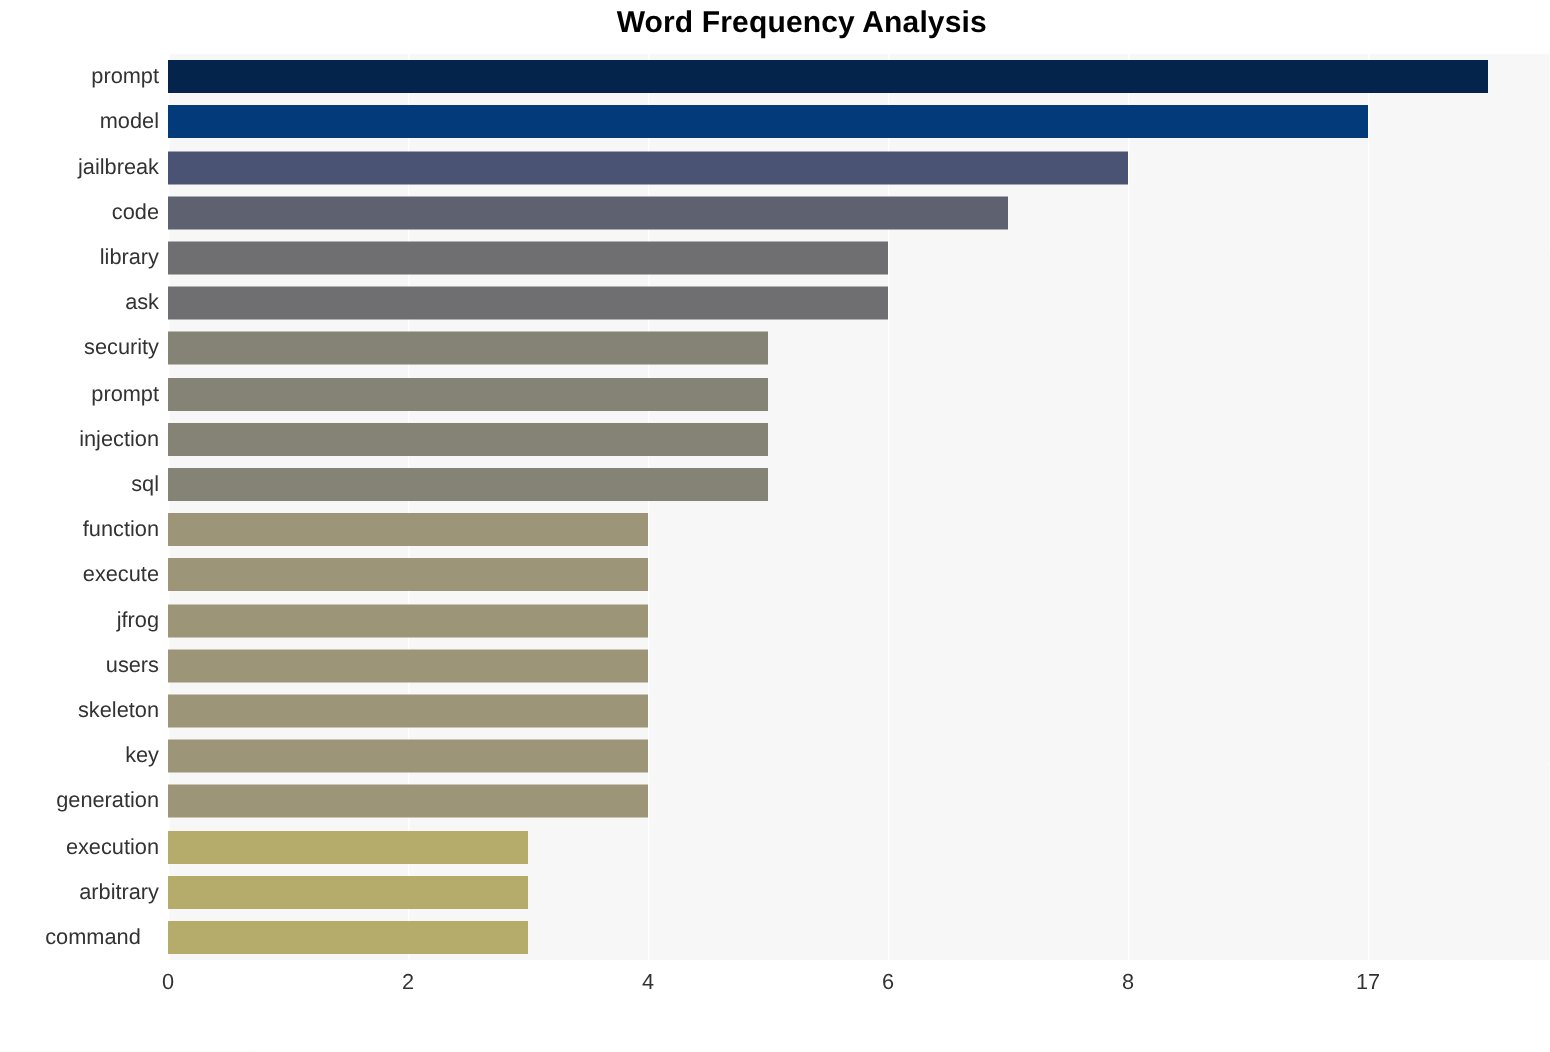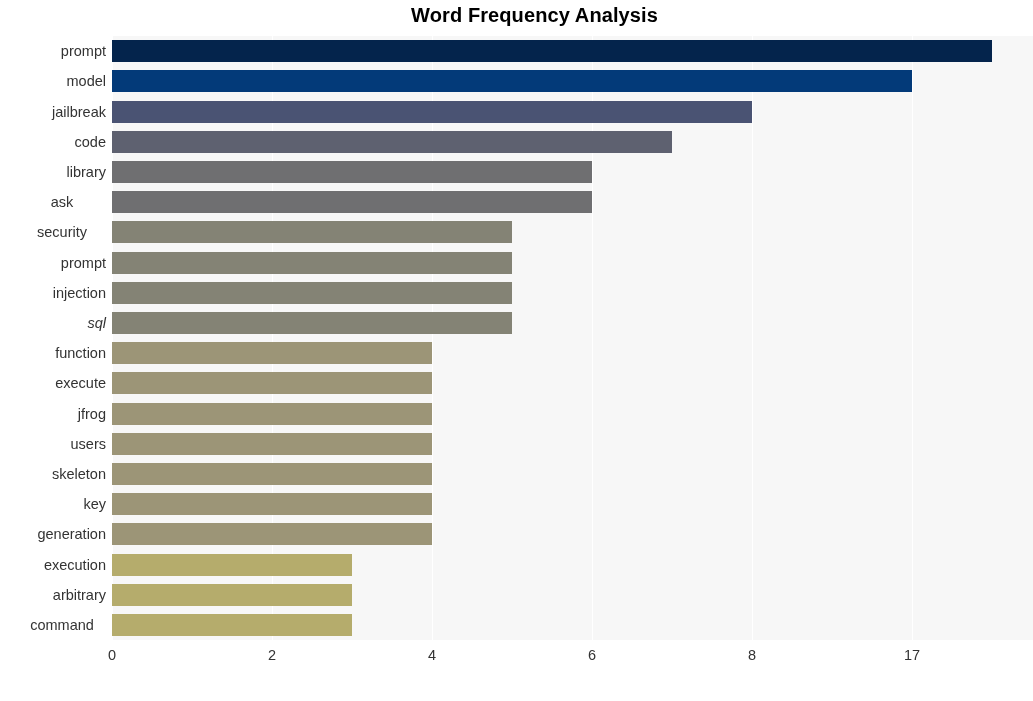--- a/index.html
+++ b/index.html
@@ -144,25 +144,25 @@
         <div class="bar" title="command: 3" style="top: 577.9px; width: 240px; background: rgb(181, 172, 108);"></div>
       </div>
   </div>
 
   <div id="ylabels-layer">
       <div class="ylabel" style="top: 4.1px;">prompt</div>
       <div class="ylabel" style="top: 34.3px;">model</div>
       <div class="ylabel" style="top: 64.5px;">jailbreak</div>
       <div class="ylabel" style="top: 94.7px;">code</div>
       <div class="ylabel" style="top: 124.9px;">library</div>
-      <div class="ylabel" style="top: 155.1px; text-align: center;">ask</div>
-      <div class="ylabel" style="top: 185.3px; text-align: center;">security</div>
+      <div class="ylabel" style="top: 155.1px;">ask</div>
+      <div class="ylabel" style="top: 185.3px;">security</div>
       <div class="ylabel" style="top: 215.5px;">prompt</div>
       <div class="ylabel" style="top: 245.7px;">injection</div>
-      <div class="ylabel" style="top: 275.9px; font-style: italic;">sql</div>
+      <div class="ylabel" style="top: 275.9px;">sql</div>
       <div class="ylabel" style="top: 306.1px;">function</div>
       <div class="ylabel" style="top: 336.3px;">execute</div>
       <div class="ylabel" style="top: 366.5px;">jfrog</div>
       <div class="ylabel" style="top: 396.7px;">users</div>
       <div class="ylabel" style="top: 426.9px;">skeleton</div>
       <div class="ylabel" style="top: 457.1px;">key</div>
       <div class="ylabel" style="top: 487.3px;">generation</div>
       <div class="ylabel" style="top: 517.5px;">execution</div>
       <div class="ylabel" style="top: 547.7px;">arbitrary</div>
       <div class="ylabel" style="top: 577.9px; text-align: center;">command</div>

